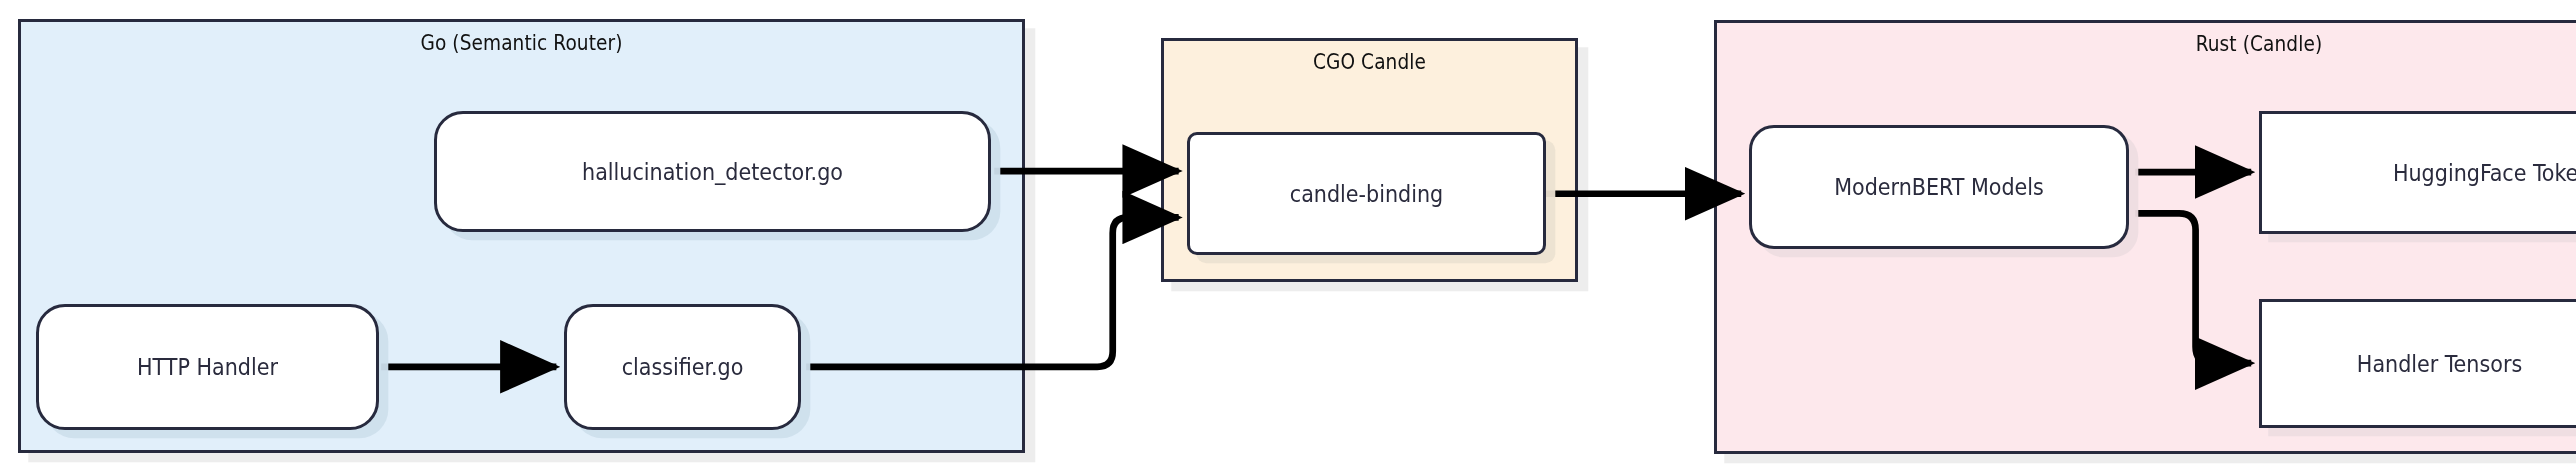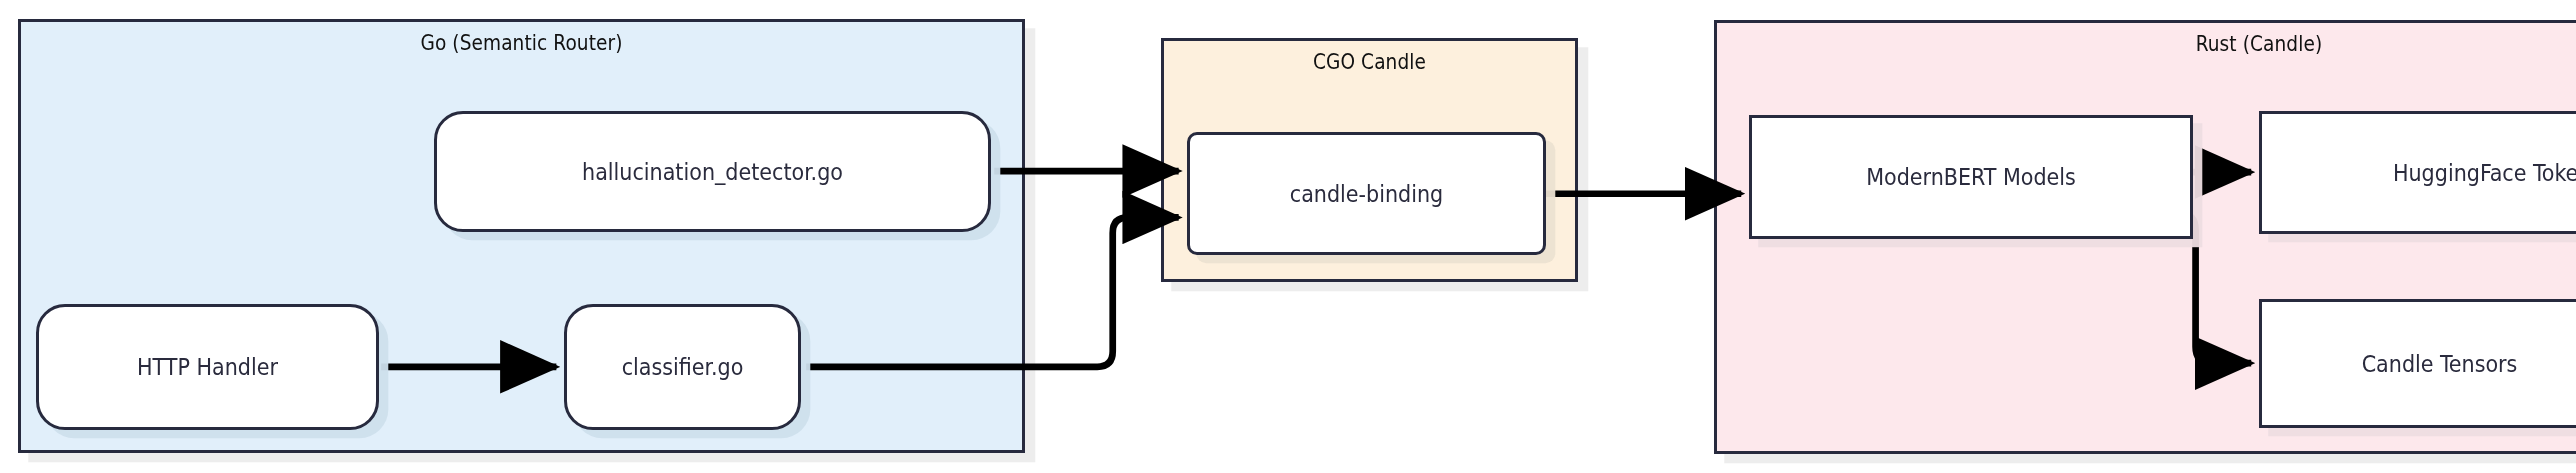--- a/index.html
+++ b/index.html
@@ -63,26 +63,26 @@
   </div>
 
   <div class="node shadow-blue" style="left:564px;top:304px;width:237px;height:126px;">
     <span>classifier.go</span>
   </div>
 
   <div class="node shadow-peach" style="left:1187px;top:132px;width:359px;height:123px;border-radius:10px;">
     <span>candle-binding</span>
   </div>
 
-  <div class="node shadow-pink" style="left:1749px;top:115px;width:444px;height:124px;">
+  <div class="node shadow-pink" style="left:1749px;top:125px;width:380px;height:124px;border-radius:25px;">
     <span>ModernBERT Models</span>
   </div>
 
   <div class="node shadow-pink" style="left:2259px;top:111px;width:515px;height:123px;">
     <span>HuggingFace Tokenizers</span>
   </div>
 
   <div class="node shadow-pink" style="left:2259px;top:299px;width:361px;height:129px;">
-    <span>Candle Tensors</span>
+    <span>Handler Tensors</span>
   </div>
 
 </div>
 
 
 </body></html>

